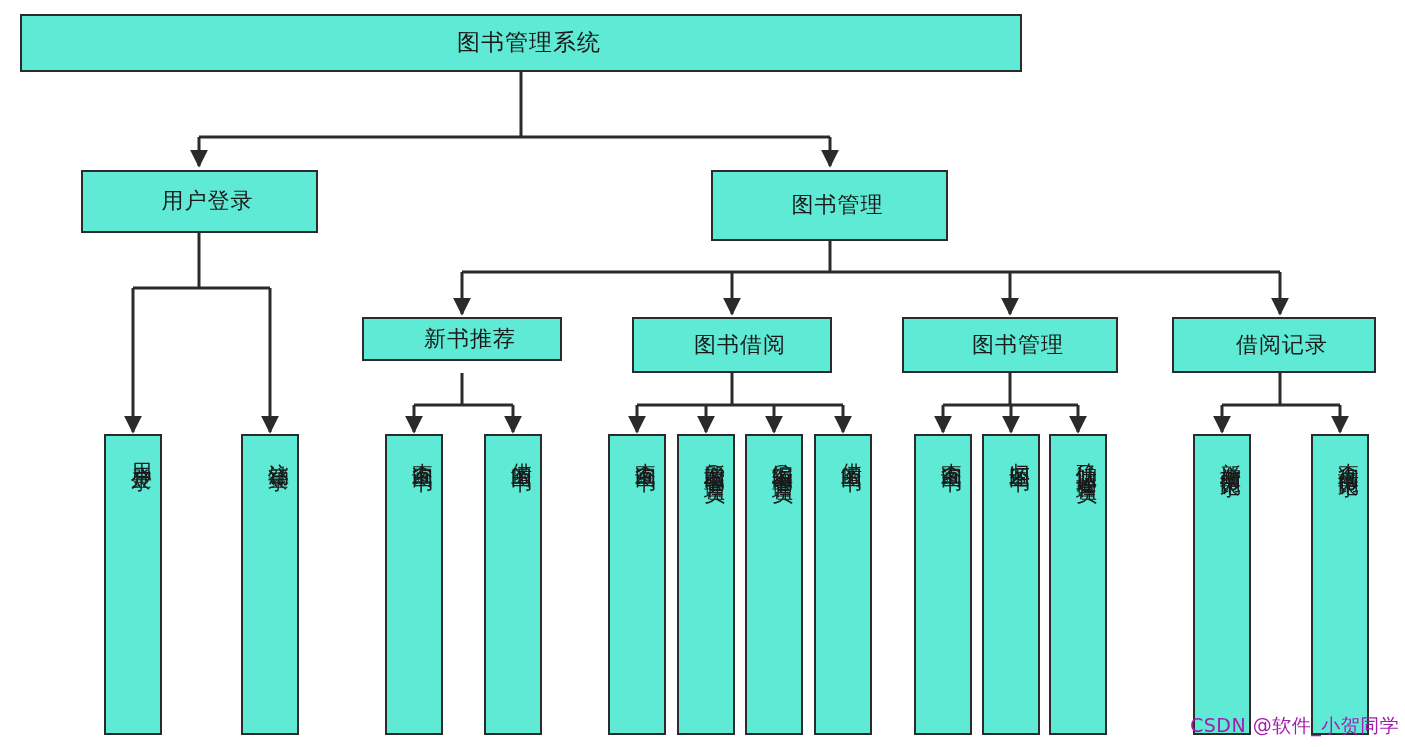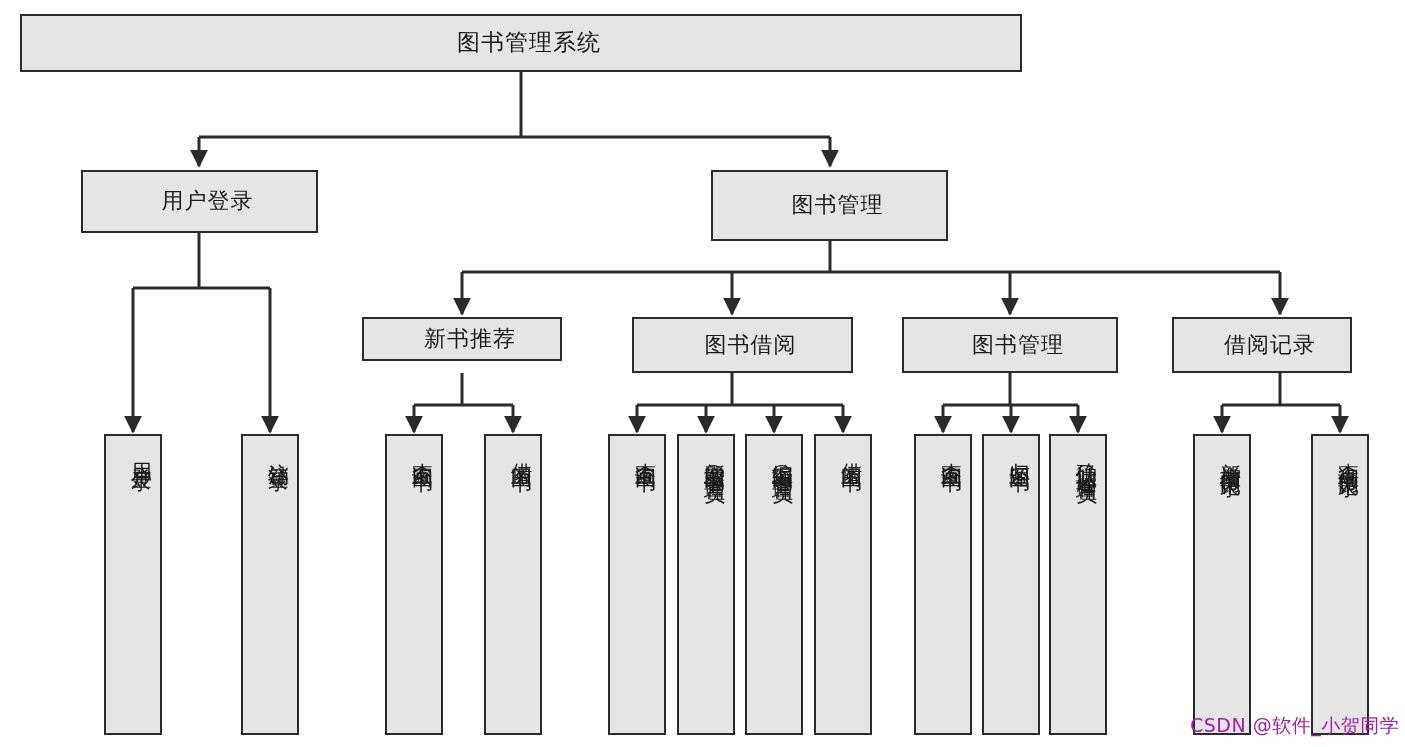--- a/index.html
+++ b/index.html
@@ -22,21 +22,21 @@
     position: absolute;
     left: 0;
     top: 0;
     width: 1405px;
     height: 747px;
     pointer-events: none;
   }
   .node {
     position: absolute;
     box-sizing: border-box;
-    background: #e5e5e5;
+    background: #5eead4;
     border: 2px solid #2b2b2b;
     display: flex;
     align-items: center;
     justify-content: center;
     color: #1a1a1a;
     padding-left: 16px;
   }
   .node-h {
     font-size: 22px;
     letter-spacing: 1px;
@@ -131,27 +131,27 @@
   <div class="node node-h" style="left:81px; top:170px; width:237px; height:63px;">
     <span>用户登录</span>
   </div>
   <div class="node node-h" style="left:711px; top:170px; width:237px; height:71px;">
     <span>图书管理</span>
   </div>
 
   <div class="node node-h" style="left:362px; top:317px; width:200px; height:44px;">
     <span>新书推荐</span>
   </div>
-  <div class="node node-h" style="left:632px; top:317px; width:221px; height:56px;">
+  <div class="node node-h" style="left:632px; top:317px; width:200px; height:56px;">
     <span>图书借阅</span>
   </div>
   <div class="node node-h" style="left:902px; top:317px; width:216px; height:56px;">
     <span>图书管理</span>
   </div>
-  <div class="node node-h" style="left:1172px; top:317px; width:180px; height:56px;">
+  <div class="node node-h" style="left:1172px; top:317px; width:204px; height:56px;">
     <span>借阅记录</span>
   </div>
 
   <div class="node node-leaf" style="left:104px; top:434px; width:58px; height:301px;">
     <span class="vtext">用户登录</span>
   </div>
   <div class="node node-leaf" style="left:241px; top:434px; width:58px; height:301px;">
     <span class="vtext">注销登录</span>
   </div>
 

